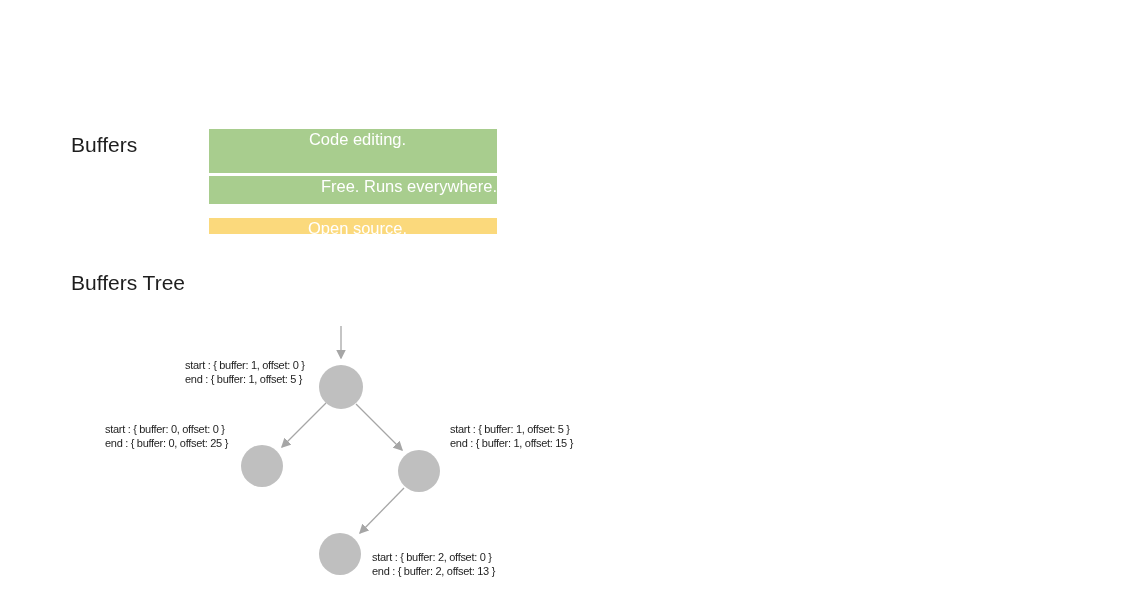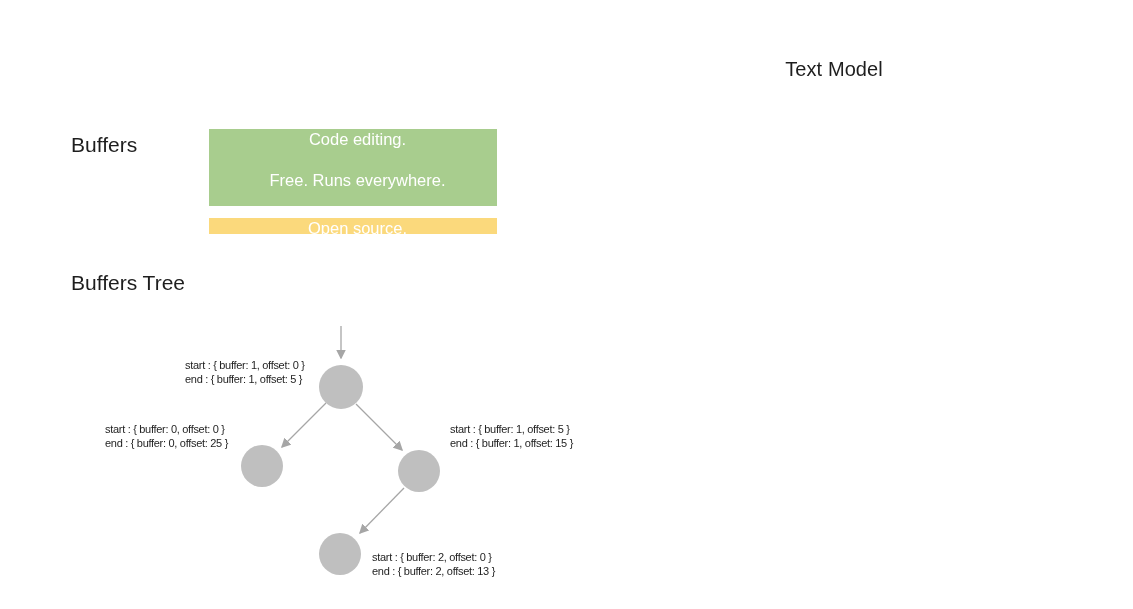--- a/index.html
+++ b/index.html
@@ -45,21 +45,21 @@
     flex-direction: row;
     justify-content: center;
     padding-left: 9px;
     color: var(--buffer-text, #ffffff);
     font-size: 16.5px;
     line-height: 20px;
   }
   .buffer-green  { background: var(--buffer-green, #A8CD8E); }
   .buffer-yellow { background: var(--buffer-yellow, #FBD97C); }
   .buffer-box-0 { top: 129px; height: 44px; }
-  .buffer-box-1 { top: 170px; height: 36px; }
+  .buffer-box-1 { top: 176px; height: 28px; justify-content: flex-end; }
   .buffer-box-2 { top: 218px; height: 16px; }
   .tree-svg {
     position: absolute;
     left: 0; top: 0;
     width: 1133px;
     height: 609px;
   }
   .tree-node {
     fill: var(--node-fill, #BFBFBF);
     stroke: none;
@@ -76,21 +76,20 @@
     letter-spacing: -0.3px;
     fill: var(--text-dark, #1e1e1e);
   }
 </style>
 </head>
 <body>
 
 <div class="canvas">
 
 
-  <div class="title title-right">Text Model</div>
 
   <div class="side-label label-buffers">Buffers</div>
 
   <div class="buffer-box buffer-box-0 buffer-green">
     <div>Code editing.</div>
   </div>
 
   <div class="buffer-box buffer-box-1 buffer-green">
     <div>Free. Runs everywhere.</div>
   </div>

